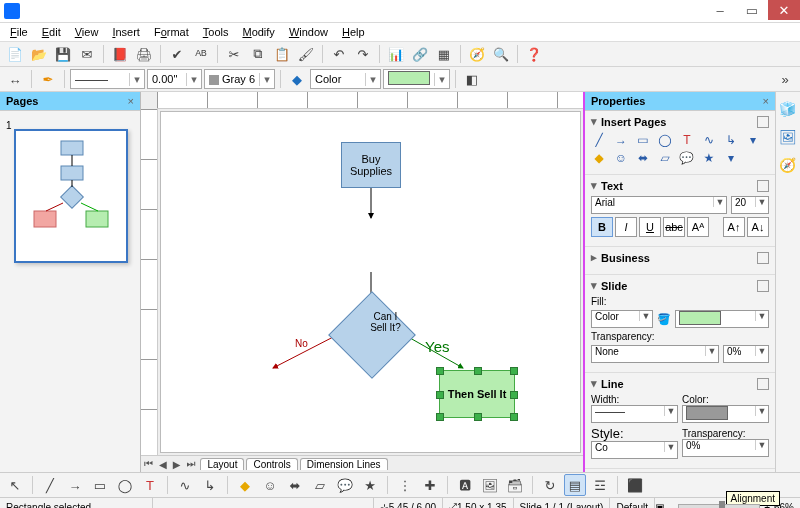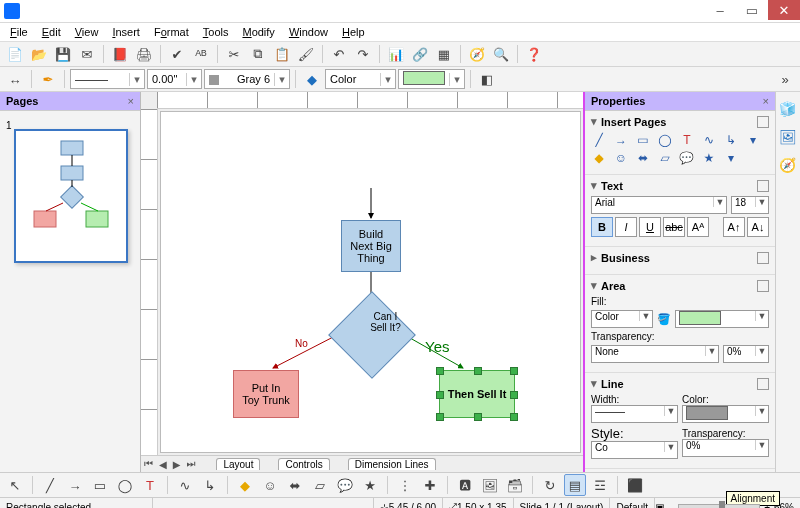--- a/index.html
+++ b/index.html
@@ -18,21 +18,21 @@
   
   .toolbar{height:24px;border-bottom:1px solid #d4d4d4;display:flex;align-items:center;padding:0 4px;gap:2px;background:#f3f3f3}
   .tbtn{width:20px;height:20px;display:flex;align-items:center;justify-content:center;border:1px solid transparent;border-radius:2px;font-size:13px;color:#444}
   .tsep{width:1px;height:18px;background:#ccc;margin:0 3px}
   .tdrop{display:flex;align-items:center;height:18px;border:1px solid #aaa;background:#fff;font-size:11px}
   .tdrop .val{padding:0 4px;min-width:30px}
   .tdrop .ar{width:14px;text-align:center;border-left:1px solid #ccc;color:#666}
   
   .main{display:flex;height:380px}
   .pages{width:140px;border-right:1px solid #bbb;background:#f3f3f3;display:flex;flex-direction:column}
-  .panelhdr{height:18px;background:#c4b5fd;border-bottom:1px solid #ccc;display:flex;align-items:center;padding:0 6px;font-weight:bold;font-size:11px}
+  .panelhdr{height:18px;background:#7dd3fc;border-bottom:1px solid #ccc;display:flex;align-items:center;padding:0 6px;font-weight:bold;font-size:11px}
   .panelhdr .x{margin-left:auto;color:#666;font-weight:normal}
   .thumbarea{flex:1;padding:6px;overflow:hidden}
   .thumb{width:110px;height:130px;background:#fff;border:2px solid #3a76c4;box-shadow:2px 2px 4px rgba(0,0,0,.2);position:relative;margin-left:8px}
   .thumbno{position:absolute;left:-14px;top:2px;font-size:10px}
   
   .canvaswrap{flex:1;display:flex;flex-direction:column;background:#eee}
   .hruler{height:16px;background:#fff;border-bottom:1px solid #ccc;margin-left:16px;background-image:repeating-linear-gradient(to right,#999 0 1px,transparent 1px 50px);position:relative}
   .canvasrow{flex:1;display:flex;overflow:hidden}
   .vruler{width:16px;background:#fff;border-right:1px solid #ccc;background-image:repeating-linear-gradient(to bottom,#999 0 1px,transparent 1px 50px)}
   .canvas{flex:1;background:#fff;position:relative;border:1px solid #bbb;margin:2px;overflow:hidden}
@@ -40,21 +40,21 @@
   .shape{position:absolute;display:flex;align-items:center;justify-content:center;text-align:center;font-size:11px;line-height:1.1;padding:2px;box-sizing:border-box}
   .processBox{background:#b7d2ea;border:1px solid #5b87b4}
   .decisionWrap{width:80px;height:60px}
   .decision{width:60px;height:60px;background:#b7d2ea;border:1px solid #5b87b4;transform:rotate(45deg);position:absolute;left:10px;top:0}
   .decision span{transform:rotate(-45deg);display:block;font-size:10px}
   .putin{background:#f2a6a2;border:1px solid #c66}
   .sellit{background:#b6edb0;border:1px solid #4a4}
   .handle{width:6px;height:6px;background:#3cb04a;border:1px solid #2a7a32;position:absolute}
   .tabstrip{height:16px;background:#eee;border-top:1px solid #ccc;display:flex;align-items:center;font-size:10px}
   .tabstrip .nav{padding:0 3px;color:#555}
-  .tabstrip .tab{border:1px solid #aaa;border-bottom:none;background:#fff;padding:0 6px;margin-left:18px;border-radius:3px 3px 0 0}
+  .tabstrip .tab{border:1px solid #aaa;border-bottom:none;background:#fff;padding:0 6px;margin-left:2px;border-radius:3px 3px 0 0}
   .tooltip{position:absolute;right:20px;bottom:2px;background:#ffffe1;border:1px solid #000;padding:1px 4px;font-size:10px}
   
   .props{width:190px;background:#f3f3f3;border-left:2px solid #d946ef;display:flex;flex-direction:column;font-size:11px}
   .props .sect{border-bottom:1px solid #ddd;padding:4px 6px 6px}
   .props .secthdr{display:flex;align-items:center;font-weight:bold;margin-bottom:4px}
   .props .secthdr .tw{width:10px;color:#666}
   .props .secthdr .more{margin-left:auto;width:10px;height:10px;border:1px solid #999}
   .iconrow{display:flex;gap:6px;flex-wrap:wrap;margin:2px 0}
   .iconrow .ic{width:16px;height:16px;display:flex;align-items:center;justify-content:center;font-size:12px;color:#2a5ca8}
   .field{display:flex;align-items:center;gap:4px;margin:3px 0}
@@ -138,21 +138,21 @@
   <div class="tsep"></div>
   <div class="tdrop">
       <span class="val" style="min-width:50px">———</span>
       <span class="ar">▾</span>
     </div>
   <div class="tdrop">
       <span class="val">0.00"</span>
       <span class="ar">▾</span>
     </div>
   <div class="tdrop">
-      <span class="val" style="display:flex;align-items:flex-end;gap:18px">
+      <span class="val" style="display:flex;align-items:flex-end;gap:3px">
         <span style="width:10px;height:10px;background:#999;display:inline-block"></span>
         <span>Gray 6</span>
       </span>
       <span class="ar">▾</span>
     </div>
   <div class="tsep"></div>
   <div class="tbtn" style="color:#1e6fbf">◆</div>
   <div class="tdrop">
       <span class="val" style="min-width:46px">Color</span>
       <span class="ar">▾</span>
@@ -210,37 +210,32 @@
             <marker id="arG" markerWidth="6" markerHeight="6" refX="5" refY="3" orient="auto">
                 <path d="M0,0 L6,3 L0,6 Z" fill="#070"></path>
               </marker>
           </defs>
           <line x1="210" y1="76" x2="210" y2="106" stroke="#000" marker-end="url(#ar)"></line>
           <line x1="210" y1="160" x2="210" y2="190" stroke="#000" marker-end="url(#ar)"></line>
           <line x1="178" y1="222" x2="112" y2="256" stroke="#a00" marker-end="url(#arR)"></line>
           <line x1="242" y1="222" x2="302" y2="256" stroke="#070" marker-end="url(#arG)"></line>
         </svg>
 
-        <div class="shape processBox" style="left:180px;top:108px;width:60px;height:52px">
-            <span style="white-space:pre-line">Build
-Next Big
-Thing</span>
+        <div class="shape processBox" style="left:180px;top:30px;width:60px;height:46px">
+            <span style="white-space:pre-line">Buy
+Supplies</span>
           </div>
         <div class="shape decisionWrap" style="left:170px;top:192px">
           <div class="decision">
               <span style="white-space:pre-line">Can I
 Sell It?</span>
             </div>
         </div>
         <div style="position:absolute;left:134px;top:226px;color:#a00;font-size:10px">No</div>
         <div style="position:absolute;left:264px;top:226px;color:#070;font-size:15px">Yes</div>
-        <div class="shape putin" style="left:72px;top:258px;width:66px;height:48px">
-            <span style="white-space:pre-line">Put In
-Toy Trunk</span>
-          </div>
 
         <div class="shape sellit" style="left:278px;top:258px;width:76px;height:48px;font-weight:bold">
           <span>Then Sell It</span>
           <div class="handle" style="left:-4px;top:-4px"></div>
           <div class="handle" style="left:34px;top:-4px"></div>
           <div class="handle" style="right:-4px;top:-4px"></div>
           <div class="handle" style="left:-4px;top:20px"></div>
           <div class="handle" style="right:-4px;top:20px"></div>
           <div class="handle" style="left:-4px;bottom:-4px"></div>
           <div class="handle" style="left:34px;bottom:-4px"></div>
@@ -298,21 +293,21 @@
           <span class="tw">▾</span>
           <span>Text</span>
           <span class="more"></span>
         </div>
       <div class="field">
         <div class="combo">
             <span class="cv">Arial</span>
             <span class="car">▼</span>
           </div>
         <div class="combo" style="flex:0 0 36px">
-            <span class="cv">18</span>
+            <span class="cv">20</span>
             <span class="car">▼</span>
           </div>
       </div>
       <div class="btnrow">
         <div class="bbtn on">
             <b>B</b>
           </div>
         <div class="bbtn">
             <i>I</i>
           </div>
@@ -331,21 +326,21 @@
       <div class="secthdr">
           <span class="tw">▸</span>
           <span>Business</span>
           <span class="more"></span>
         </div>
     </div>
 
     <div class="sect">
       <div class="secthdr">
           <span class="tw">▾</span>
-          <span>Area</span>
+          <span>Slide</span>
           <span class="more"></span>
         </div>
       <div style="font-size:10px">Fill:</div>
       <div class="field">
         <div class="combo" style="flex:0 0 60px">
             <span class="cv">Color</span>
             <span class="car">▼</span>
           </div>
         <span>🪣</span>
         <div class="combo">

